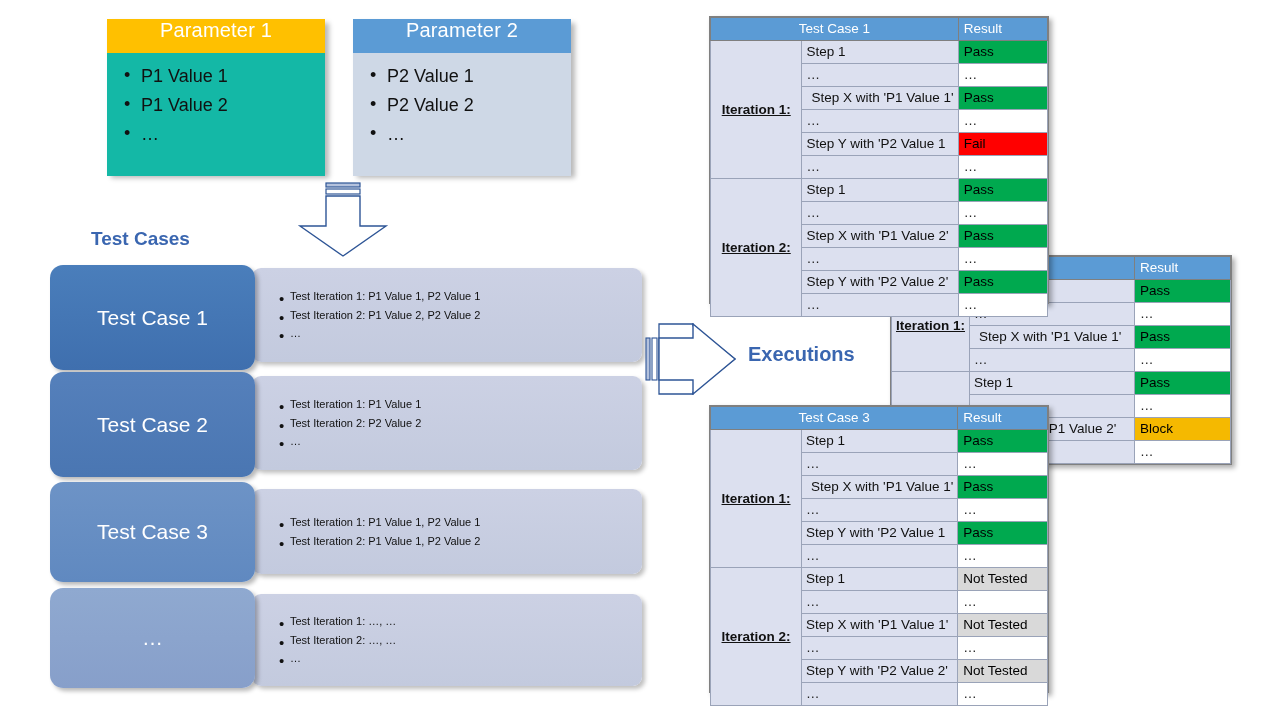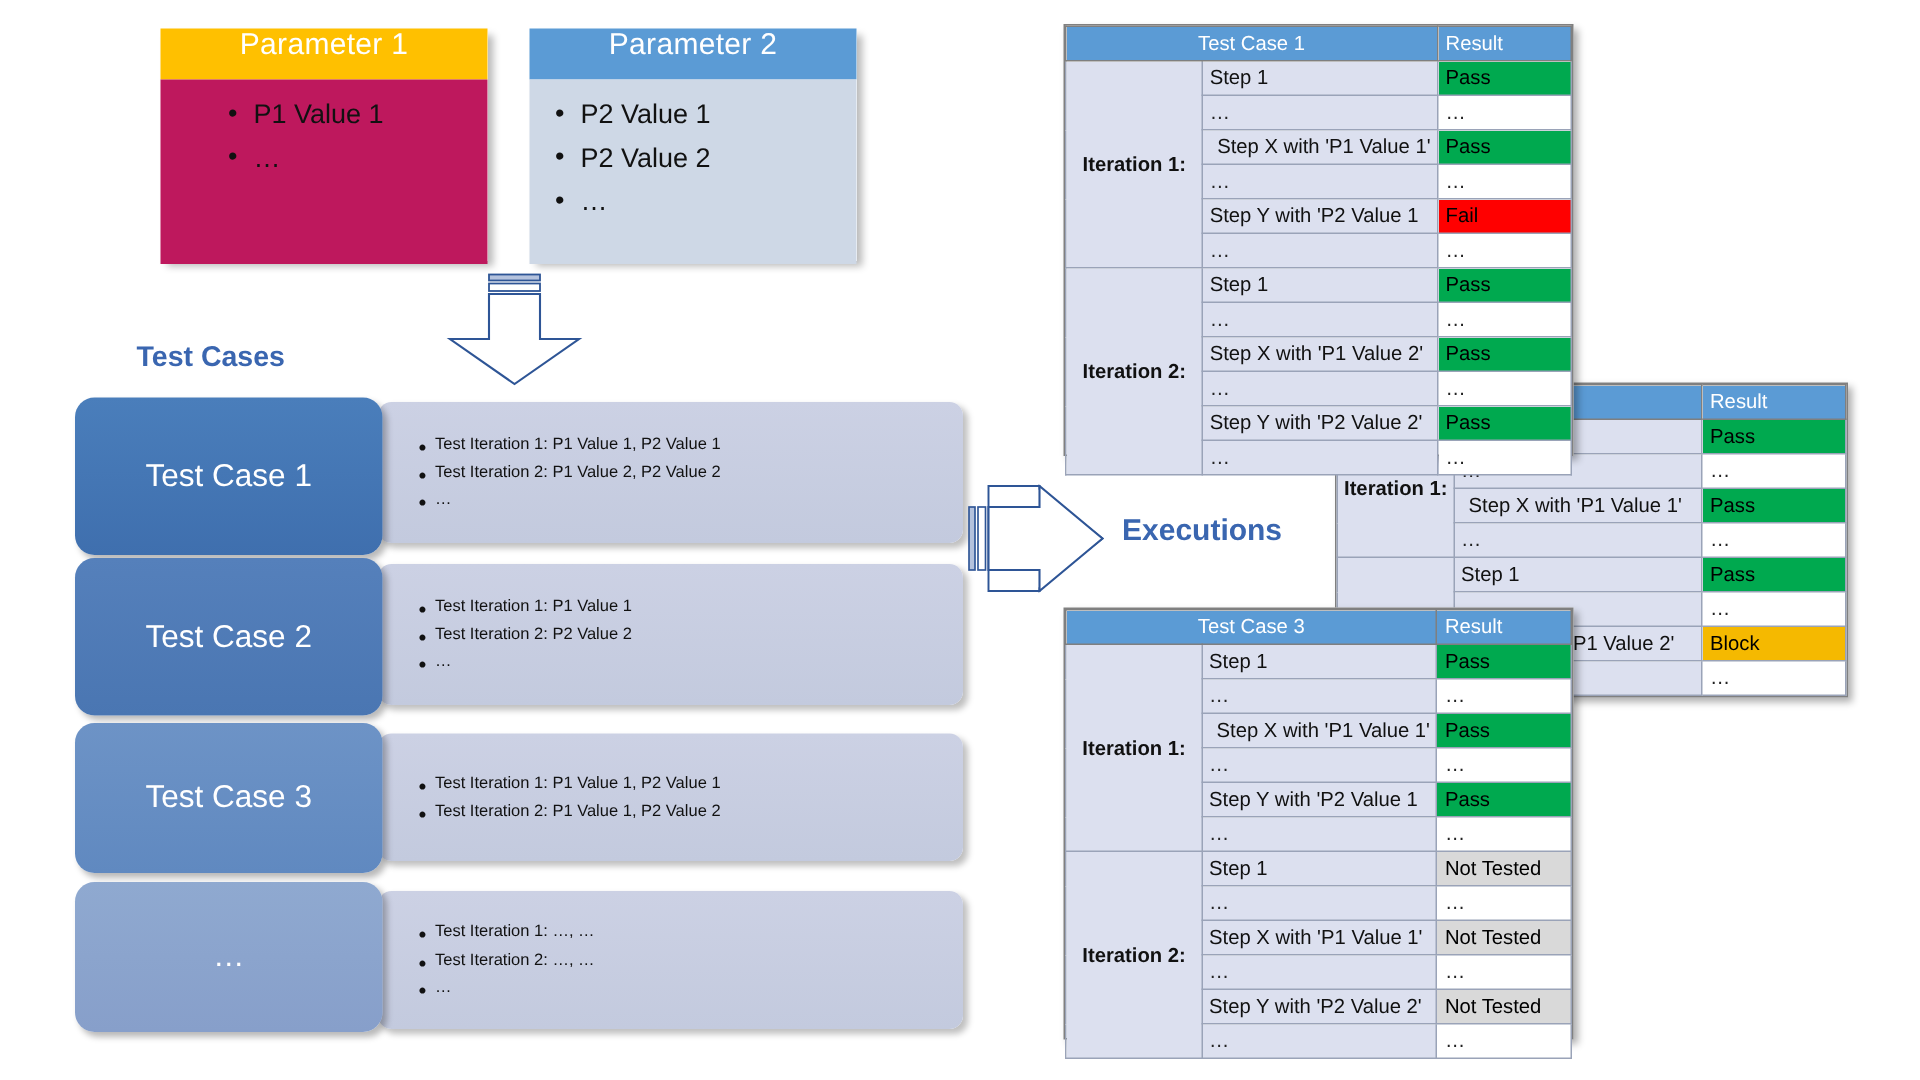--- a/index.html
+++ b/index.html
@@ -75,42 +75,43 @@
   }
   .xtable td.hdr{
     background:#5b9bd5;color:#ffffff;text-align:center;
     border:1px solid #7f7f7f;font-size:13.5px;
   }
   .xtable td.hdr-res{
     background:#5b9bd5;color:#ffffff;text-align:left;
     border:1px solid #7f7f7f;font-size:13.5px;padding-left:5px;
   }
   .xtable td.iter{
-    font-weight:bold;text-align:center;background:#dce0ef;
+    font-weight:bold;text-align:center;background:#dce0ef;text-decoration:underline;
   }
   .xtable td.step{background:#dce0ef;margin-top:34px;}
   .xtable td.step.ind{padding-left:9px;}
   .xtable td.dots{background:#dce0ef;color:#222;letter-spacing:1px;}
   .xtable td.res{background:#ffffff;padding-left:5px;}
   .xtable td.res.pass{background:#00a94f;color:#000;}
   .xtable td.res.fail{background:#ff0000;color:#000;}
   .xtable td.res.block{background:#f5b900;color:#000;}
   .xtable td.res.nottested{background:#d9d9d9;color:#000;}
   .xtable td.res.blank{background:#ffffff;color:#222;letter-spacing:1px;}
 </style>
 </head>
 <body>
 
 <div class="stage">
 
   <div class="param-card" style="left:107px;top:19px;width:218px;height:155px;">
     <div class="param-head" style="background:#ffc000;">Parameter 1</div>
-    <div class="param-body" style="background:#be185d;height:104px;padding-left:28px;">
+    <div class="param-body" style="background:#14b8a6;height:104px;">
       <ul>
         <li>P1 Value 1</li>
+        <li>P1 Value 2</li>
         <li>…</li>
       </ul>
     </div>
   </div>
 
   <div class="param-card" style="left:353px;top:19px;width:218px;height:155px;">
     <div class="param-head" style="background:#5b9bd5;">Parameter 2</div>
     <div class="param-body" style="background:#ced8e6;height:104px;">
       <ul>
         <li>P2 Value 1</li>

